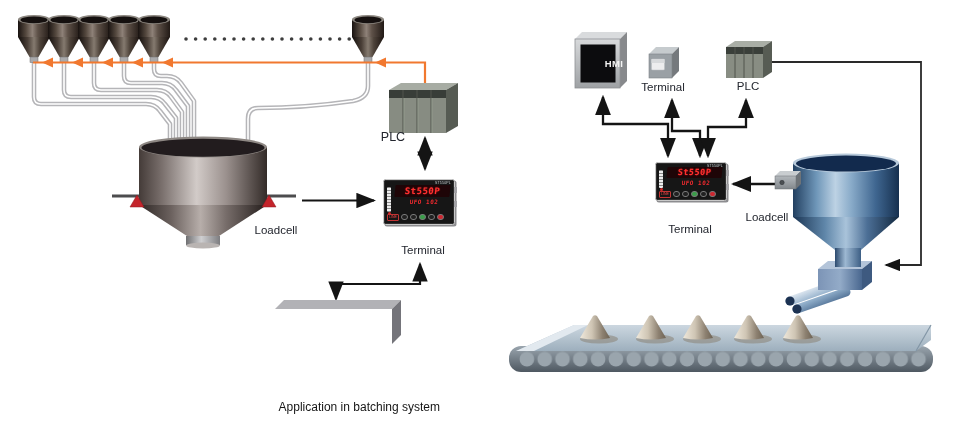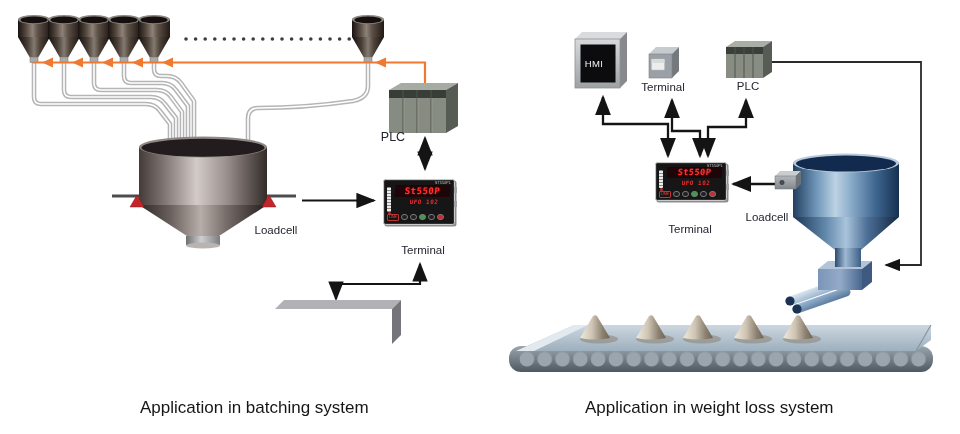--- a/index.html
+++ b/index.html
@@ -1,20 +1,20 @@
 <!DOCTYPE html>
 <html><head>
 <meta charset="utf-8">
 <style>
   html,body{margin:0;padding:0;background:#fff;}
   #stage{position:relative;width:960px;height:434px;background:#ffffff;overflow:hidden;
          font-family:"Liberation Sans",sans-serif;}
   svg{position:absolute;left:0;top:0;}
   .lbl{position:absolute;color:#23262e;font-size:11.5px;text-align:center;line-height:13px;}
-  .caption{position:absolute;color:#161616;font-size:17px;text-align:left;line-height:15px;}
+  .caption{position:absolute;color:#161616;font-size:12px;text-align:right;line-height:15px;}
 
   
   .term{position:absolute;background:#161616;border:1px solid #c9c9c9;border-radius:2.5px;
         box-shadow:1.5px 1.5px 0 #8d8d90, inset 0 0 0 1px #2e2e2e;}
   .term .tab{position:absolute;right:-3px;width:3px;height:6px;background:#a2a2a6;}
   .term .tab.t1{top:7px}.term .tab.t2{top:21px}
   .t-model{position:absolute;top:1px;right:3px;font-size:3.5px;line-height:4px;color:#ccd1d4;letter-spacing:.2px;}
   .t-bar{position:absolute;left:3px;top:7px;bottom:12px;width:4px;background:
          repeating-linear-gradient(180deg,#8a8a8a 0 1px,#ececec 1px 3px);border-radius:1px;}
   .t-bar:after{content:"";position:absolute;left:.5px;bottom:-3px;width:3px;height:3px;border-radius:50%;background:#d42626;}
@@ -32,22 +32,22 @@
   .term.small .t-led2{top:16px;}
   .term.small .t-btns{bottom:2px;}
 
   
   .led-face{position:absolute;left:275px;top:309px;width:117px;height:35px;background:#101013;
             border:2px solid #8b8b90;border-right-color:#6a6a6f;border-bottom-color:#5e5e63;
             box-sizing:border-box;display:flex;align-items:center;justify-content:center;}
   .led-digits{color:#f23034;font:bold italic 24px/1 "DejaVu Sans Mono",monospace;letter-spacing:1px;
               text-shadow:0 0 2px rgba(242,48,52,.55);}
 
-  .hmi-text{position:absolute;left:576px;top:44px;width:36px;height:39px;display:flex;align-items:center;
-            justify-content:center;color:#f4f4f4;font-size:9.5px;font-weight:normal;letter-spacing:.3px;}
+  .hmi-text{position:absolute;left:596px;top:44px;width:36px;height:39px;display:flex;align-items:center;
+            justify-content:center;color:#f4f4f4;font-size:9.5px;font-weight:bold;letter-spacing:.3px;}
 </style>
 </head>
 <body>
 
 <div id="stage">
 
 <svg width="960" height="434" viewBox="0 0 960 434">
   <defs>
     <marker id="ab" markerWidth="9" markerHeight="7" refX="8" refY="3.5" orient="auto-start-reverse">
       <path d="M0,0 L9,3.5 L0,7 Z" fill="#141414"></path>
@@ -382,15 +382,14 @@
 
 <span class="lbl" style="left:373px;top:131px;width:40px;font-size:12.5px;">PLC</span>
 <span class="lbl" style="left:248px;top:224px;width:56px;">Loadcell</span>
 <span class="lbl" style="left:393px;top:244px;width:60px;">Terminal</span>
 <span class="caption" style="left:140px;top:400px;width:300px;">Application in batching system</span>
 
 <span class="lbl" style="left:641px;top:81px;width:44px;">Terminal</span>
 <span class="lbl" style="left:728px;top:80px;width:40px;">PLC</span>
 <span class="lbl" style="left:660px;top:223px;width:60px;">Terminal</span>
 <span class="lbl" style="left:739px;top:211px;width:56px;">Loadcell</span>
-<span class="caption" style="left:585px;top:400px;width:300px;">Application in weight loss system</span>
 
 </div>
 
 </body></html>

